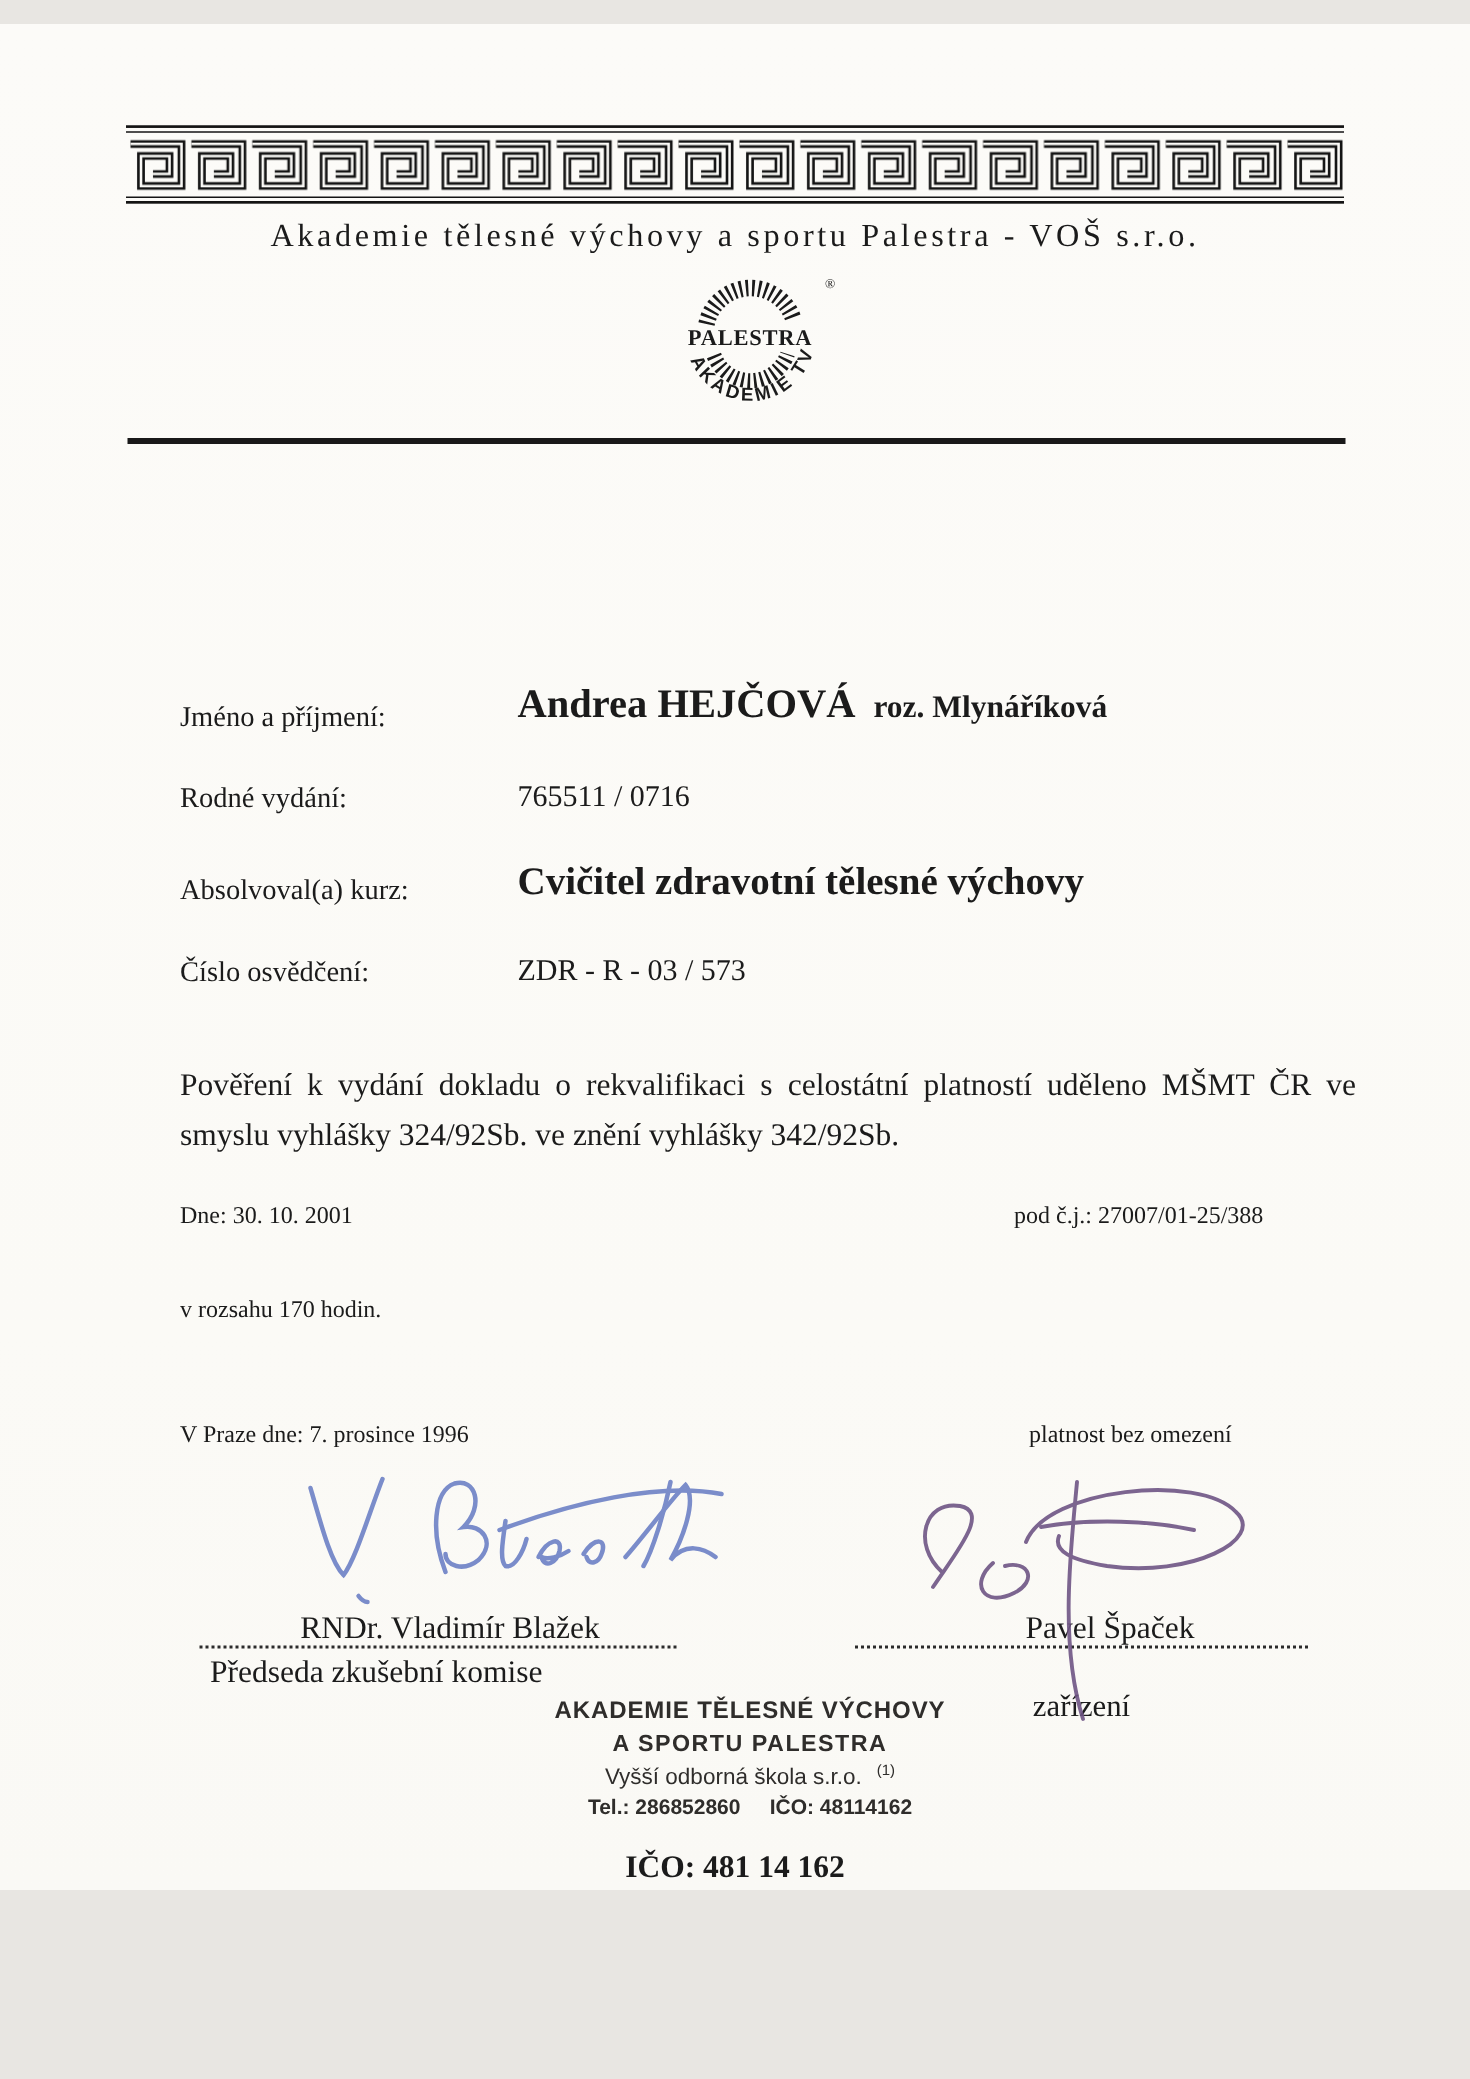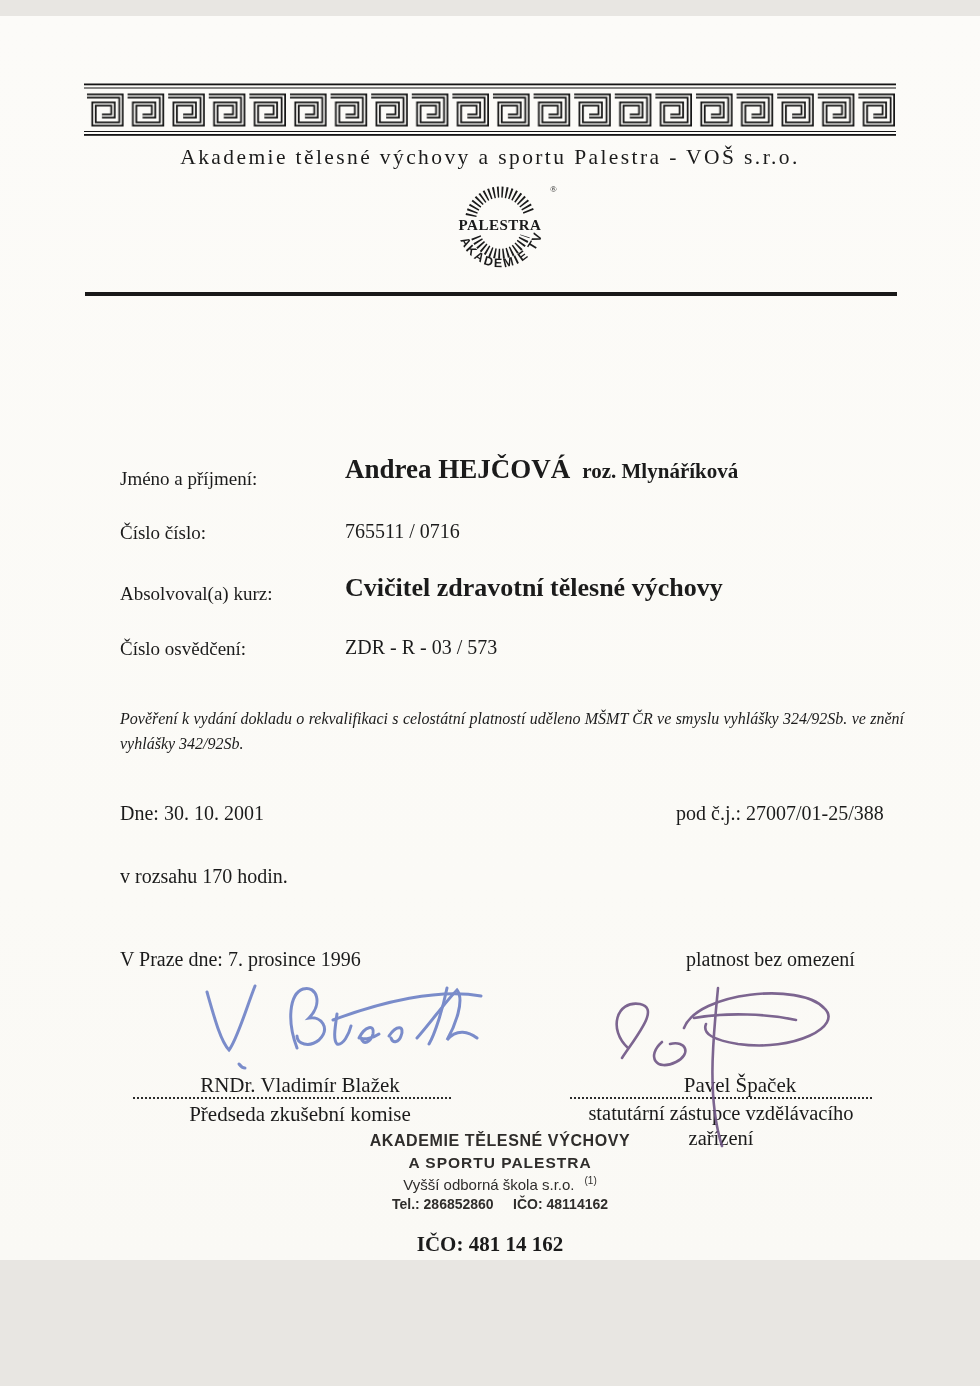--- a/index.html
+++ b/index.html
@@ -12,25 +12,25 @@
   .centered{left:0; right:0; text-align:center;}
   .border-strip{left:84px; width:812px; height:54px;}
   .header-line{top:129px; font-size:21.5px; letter-spacing:2.4px; white-space:nowrap;}
   .rule{left:85px; top:276px; width:812px; height:4px; background:#191919;}
   .doc-title{top:332px; font-size:31px; letter-spacing:11px; font-weight:400;}
   .field-label{left:120px; font-size:19px;}
   .field-value{left:345px; font-size:20px;}
   .value-strong{font-weight:bold; font-size:27px;}
   .value-suffix{font-weight:bold; font-size:21px; margin-left:12px;}
   .course-strong{font-weight:bold; font-size:26px;}
-  .para{left:120px; top:691px; width:784px; font-size:16px; line-height:1.55; text-align:justify;font-style:italic;}
-  .plain20{font-size:20px;}
+  .para{left:120px; top:691px; width:784px; font-size:21px; line-height:1.55; text-align:justify;}
+  .plain20{font-size:16px;}
   .sig-name{font-size:21px; text-align:center;}
   .sig-dotline{border-bottom:2.5px dotted #2b2b2b; height:0;}
-  .sig-role{font-size:21px; text-align:center;}
+  .sig-role{font-size:21px; }
   .sig-role-sm{font-size:20.5px; text-align:center;}
   .stamp{left:320px; top:1116px; width:360px; text-align:center;
          font-family:"Liberation Sans", sans-serif; color:#2f2d2b;}
   .stamp .s1{font-size:16px; font-weight:bold; letter-spacing:0.6px;}
   .stamp .s2{font-size:15.5px; font-weight:bold; letter-spacing:1px; margin-top:4px;}
   .stamp .s3{font-size:15px; margin-top:3px;}
   .stamp .s3 sup{font-size:10px; margin-left:10px;}
   .stamp .s4{font-size:14px; font-weight:bold; margin-top:4px;}
   .stamp .s5{font-size:14px; font-weight:bold; margin-top:3px;}
   .ico-line{top:1216px; font-size:21px;font-weight:bold;}
@@ -76,21 +76,21 @@
   </div>
 
   <div class="abs rule"></div>
 
 
   <div class="abs field-label" style="top:452px;">Jméno a příjmení:</div>
   <div class="abs field-value" style="top:438px;">
     <span class="value-strong">Andrea HEJČOVÁ</span><span class="value-suffix">roz. Mlynáříková</span>
   </div>
 
-  <div class="abs field-label" style="top:506px;">Číslo číslo:</div>
+  <div class="abs field-label" style="top:506px;">Rodné vydání:</div>
   <div class="abs field-value" style="top:504px;">765511 / 0716</div>
 
   <div class="abs field-label" style="top:567px;">Absolvoval(a) kurz:</div>
   <div class="abs field-value course-strong" style="top:557px;">Cvičitel zdravotní tělesné výchovy</div>
 
   <div class="abs field-label" style="top:622px;">Číslo osvědčení:</div>
   <div class="abs field-value" style="top:620px;">ZDR - R - 03 / 573</div>
 
   <div class="abs para">Pověření k vydání dokladu o rekvalifikaci s celostátní platností uděleno MŠMT ČR ve smyslu vyhlášky 324/92Sb. ve znění vyhlášky 342/92Sb.</div>
 
@@ -101,21 +101,20 @@
 
   <div class="abs plain20" style="left:120px; top:932px;">V Praze dne: 7. prosince 1996</div>
   <div class="abs plain20" style="left:686px; top:932px;">platnost bez omezení</div>
 
   <div class="abs sig-name" style="left:140px; top:1057px; width:320px;">RNDr. Vladimír Blažek</div>
   <div class="abs sig-dotline" style="left:133px; top:1081px; width:318px;"></div>
   <div class="abs sig-role" style="left:140px; top:1086px; width:320px;">Předseda zkušební komise</div>
 
   <div class="abs sig-name" style="left:595px; top:1057px; width:290px;">Pavel Špaček</div>
   <div class="abs sig-dotline" style="left:570px; top:1081px; width:302px;"></div>
-  <div class="abs sig-role-sm" style="left:545px; top:1086px; width:352px;">statutární zástupce vzdělávacího</div>
   <div class="abs sig-role-sm" style="left:545px; top:1111px; width:352px;">zařízení</div>
 
   <div class="abs sig-svg" style="left:185px; top:960px;">
     <svg width="310" height="108" viewBox="0 0 310 108">
       <g fill="none" stroke="#6d81c6" stroke-width="3" stroke-linecap="round" opacity="0.9">
         <path d="M22 16 C30 44 36 66 44 74 C52 64 62 30 70 10"></path>
         <path d="M54 88 q3 4 6 4"></path>
         <path d="M112 72 C102 46 104 18 118 13 C132 9 138 28 124 42 C136 40 146 52 134 64 C124 72 112 68 112 60"></path>
         <path d="M152 38 C150 52 148 64 152 68 C158 70 164 58 166 50"></path>
         <path d="M174 62 C180 50 190 48 188 58 C186 66 178 70 176 62 C180 64 188 62 194 58"></path>

